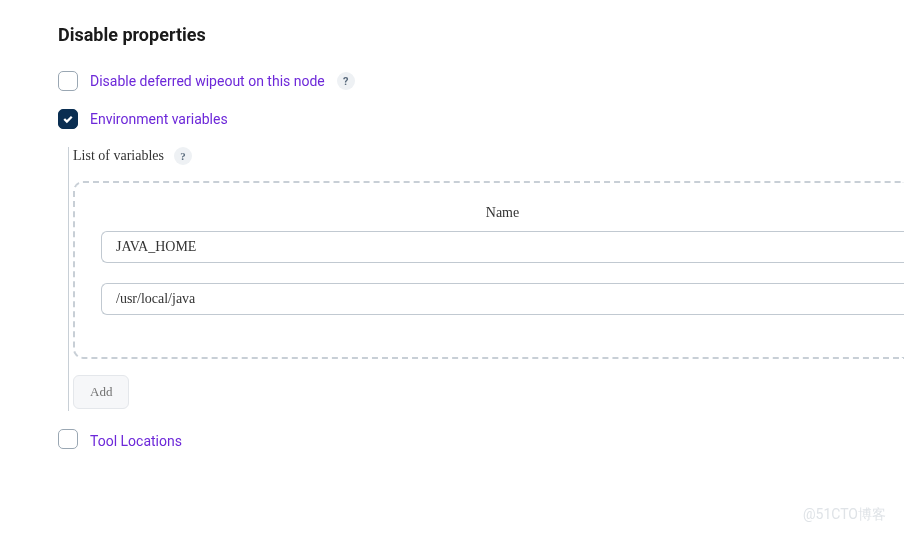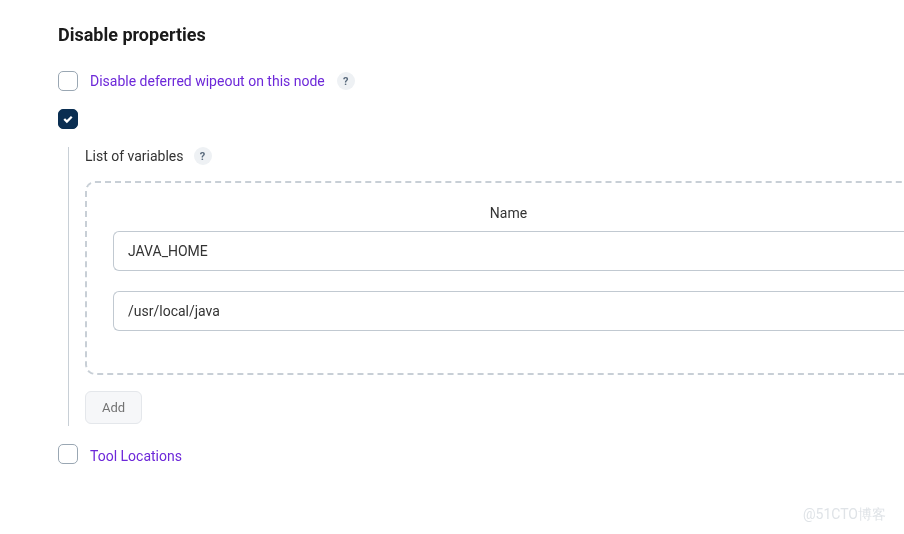--- a/index.html
+++ b/index.html
@@ -78,22 +78,23 @@
       display: flex;
       align-items: center;
       justify-content: center;
       cursor: pointer;
       flex-shrink: 0;
     }
 
     .nested-block {
       margin-left: 10px;
       border-left: 1.5px solid #c8cfd6;
-      padding-left: 16px;
+      padding-left: 4px;
       padding-bottom: 2px;
+      font-family: Liberation Serif, serif;
     }
 
     .sub-header {
       display: flex;
       align-items: center;
       gap: 10px;
       margin-bottom: 16px;
       font-size: 14px;
       color: #333;
     }
@@ -120,21 +121,21 @@
     .field-label {
       display: block;
       font-size: 14px;
       color: #333;
       margin-bottom: 10px;
       text-align: center;
     }
 
     .text-input {
       width: 100%;
-      height: 40px;
+      height: 32px;
       padding: 8px 14px;
       font-size: 14px;
       color: #333;
       background: #fff;
       border: 1px solid #c1c9d1;
       border-radius: 6px;
       border-right: none;
       border-top-right-radius: 0;
       border-bottom-right-radius: 0;
       outline: none;
@@ -173,20 +174,21 @@
   <span class="option-label">Disable deferred wipeout on this node</span>
   <span class="help-icon">?</span>
 </div>
 
 <div class="option-row">
   <div class="checkbox checked">
     <svg viewBox="0 0 16 16">
         <polyline points="3,8 6.5,11.5 13,5"></polyline>
       </svg>
   </div>
+  <span class="option-label">Environment variables</span>
 </div>
 
 <div class="nested-block">
   <div class="sub-header">
     <span>List of variables</span>
     <span class="help-icon">?</span>
   </div>
 
   <div class="dashed-panel">
     <div class="field-group">

